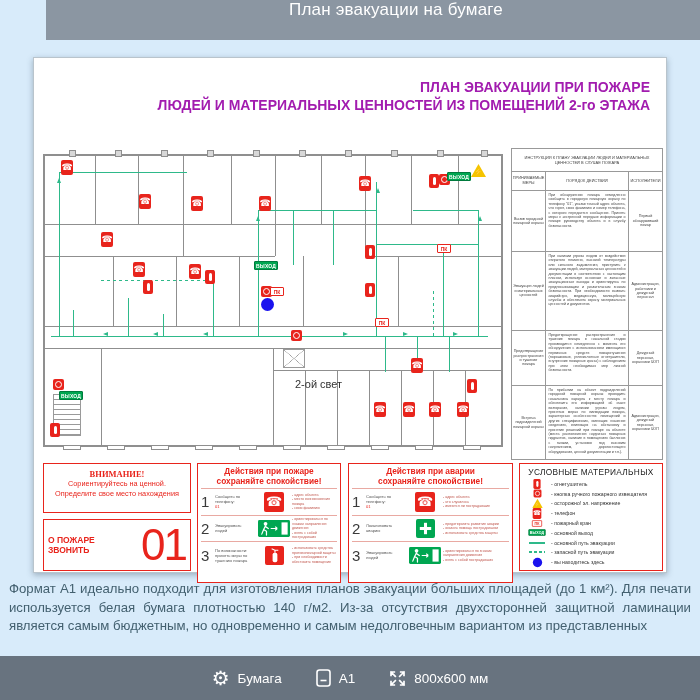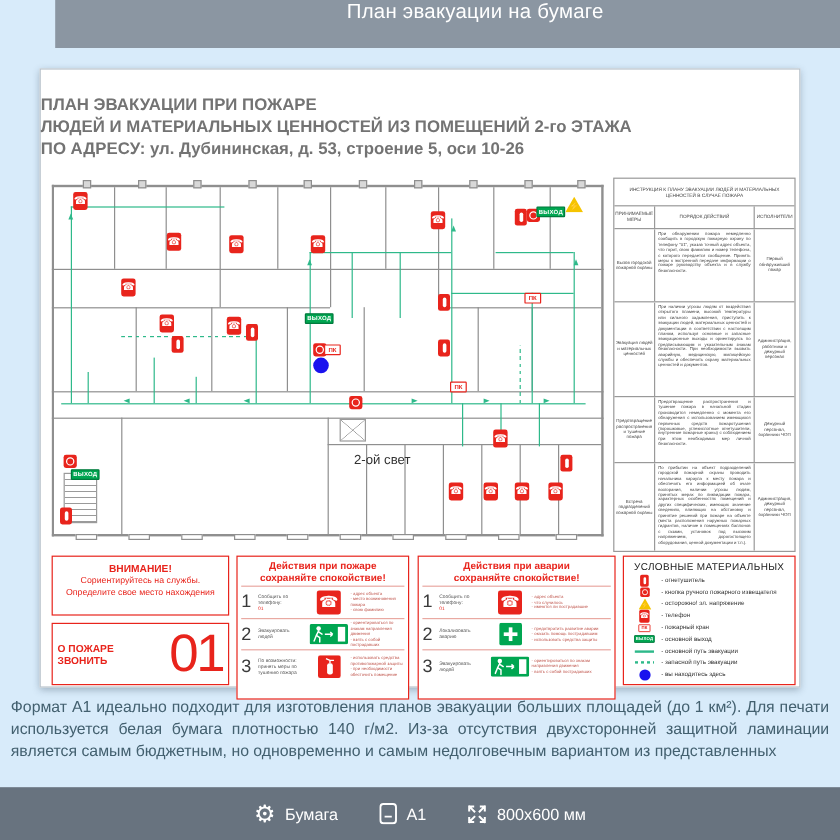--- a/index.html
+++ b/index.html
@@ -2,21 +2,21 @@
 <html><head>
 <meta charset="utf-8">
 <style>
   html,body{margin:0;padding:0;width:700px;height:700px;font-family:"Liberation Sans",sans-serif;}
   .stage{position:relative;width:700px;height:700px;background:#d8ebfa;overflow:hidden;}
   
   .topbar{position:absolute;left:0;top:0;width:700px;height:40px;background:#8b96a2;display:flex;align-items:flex-start;justify-content:center;margin-left:46px;}
   .topbar .t{color:#fff;font-size:17px;letter-spacing:.2px;}
   
   .poster{position:absolute;left:33px;top:57px;width:634px;height:516px;background:#fff;border:1px solid #b9c4cc;box-sizing:border-box;box-shadow:0 2px 6px rgba(40,60,80,.35);}
-  .ptitle{position:absolute;top:20px;left:0;right:0;text-align:left;font-weight:bold;color:#737373;font-size:14px;line-height:18px;}
+  .ptitle{position:absolute;top:20px;left:0;right:16px;text-align:right;font-weight:bold;color:#a21caf;font-size:14px;line-height:18px;}
   
   .plan{position:absolute;left:9px;top:90px;width:462px;height:312px;background:#fff;overflow:hidden;}
   .w{position:absolute;background:#8f8f8f;z-index:1;}
   .colm{position:absolute;background:#d8d8d8;border:1px solid #8f8f8f;box-sizing:border-box;z-index:1;}
   .win{position:absolute;background:#fff;border:1px solid #8f8f8f;box-sizing:border-box;z-index:2;}
   .gp{position:absolute;background:#2eb98a;z-index:2;}
   .gp.d{background:repeating-linear-gradient(90deg,#2eb98a 0 3px,transparent 3px 6px);}
   .gp.d.v{background:repeating-linear-gradient(0deg,#2eb98a 0 3px,transparent 3px 6px);}
   .ar{position:absolute;width:0;height:0;z-index:2;}
   .ar.left{border-top:2.5px solid transparent;border-bottom:2.5px solid transparent;border-right:5px solid #2eb98a;}
@@ -47,21 +47,21 @@
   .cc1{width:34px;border-right:1px solid #999;box-sizing:border-box;}
   .cc2{flex:1;}
   .cc3{width:34px;border-left:1px solid #999;box-sizing:border-box;}
   .itr{display:flex;border-bottom:1px solid #999;overflow:hidden;}
   .itr:last-child{border-bottom:none;flex:1;}
   .itr .c1{width:34px;border-right:1px solid #999;box-sizing:border-box;display:flex;align-items:center;justify-content:center;text-align:center;font-size:3.7px;line-height:4.4px;padding:1px;}
   .itr .c2{flex:1;padding:2px 2.5px;font-size:3.6px;line-height:4.4px;text-align:justify;box-sizing:border-box;}
   .itr .c3{width:34px;border-left:1px solid #999;box-sizing:border-box;display:flex;align-items:center;justify-content:center;text-align:center;font-size:3.7px;line-height:4.4px;padding:1px;}
   
   .attn{position:absolute;left:9px;top:405px;width:148px;height:50px;border:1px solid #e8241c;box-sizing:border-box;color:#e8241c;text-align:center;padding-top:5px;}
-  .attn .t{font-weight:bold;font-size:8.5px;line-height:10px;}
+  .attn .t{font-weight:bold;font-size:8.5px;line-height:10px;font-family:Liberation Serif, serif;}
   .attn .l{font-size:7.3px;line-height:9.5px;}
   .call{position:absolute;left:9px;top:461px;width:148px;height:52px;border:1px solid #e8241c;box-sizing:border-box;display:flex;align-items:center;padding:0 4px;}
   .call .cl{color:#e8241c;font-weight:bold;font-size:8.5px;width:74px;line-height:10.5px;}
   .call .cn{color:#e8241c;font-size:44px;line-height:44px;flex:1;text-align:right;letter-spacing:-2px;}
   .panel{position:absolute;top:405px;height:120px;border:1px solid #e8241c;box-sizing:border-box;background:#fff;}
   .panel.fire{left:163px;width:144px;}
   .panel.acc{left:314px;width:165px;}
   .p-title{color:#e8241c;font-weight:bold;font-size:8.3px;line-height:9.5px;text-align:center;padding-top:3px;}
   .prows{margin:2px 3px 0 3px;border-top:1px solid #e9a9a2;}
   .prow{display:flex;align-items:center;height:26.5px;border-bottom:1px solid #e9a9a2;box-sizing:border-box;}
@@ -96,21 +96,20 @@
 <div class="stage">
 
   <div class="topbar">
     <div class="t">План эвакуации на бумаге</div>
   </div>
 
   <div class="poster">
     <div class="ptitle">
       <div>ПЛАН ЭВАКУАЦИИ ПРИ ПОЖАРЕ</div>
       <div>ЛЮДЕЙ И МАТЕРИАЛЬНЫХ ЦЕННОСТЕЙ ИЗ ПОМЕЩЕНИЙ 2-го ЭТАЖА</div>
-      <div>ПО АДРЕСУ: ул. Дубининская, д. 53, строение 5, оси 10-26</div>
     </div>
 
     <div class="plan">
         <div class="w" style="left: 0px; top: 6px; width: 460px; height: 2px;"></div>
         <div class="w" style="left: 0px; top: 297px; width: 460px; height: 2px;"></div>
         <div class="w" style="left: 0px; top: 6px; width: 2px; height: 293px;"></div>
         <div class="w" style="left: 458px; top: 6px; width: 2px; height: 293px;"></div>
         <div class="w" style="left: 52px; top: 8px; width: 1px; height: 68px;"></div>
         <div class="w" style="left: 95px; top: 8px; width: 1px; height: 68px;"></div>
         <div class="w" style="left: 140px; top: 8px; width: 1px; height: 100px;"></div>
@@ -279,21 +278,21 @@
           <div class="itr" style="flex: 1 1 0%;">
             <div class="c1">Встреча подразделений пожарной охраны</div>
             <div class="c2">По прибытии на объект подразделений городской пожарной охраны проводить начальника караула к месту пожара и обеспечить его информацией об очаге возгорания, наличии угрозы людям, принятых мерах по ликвидации пожара, характерных особенностях помещений и других специфических, имеющих значение сведениях, влияющих на обстановку и принятие решений при пожаре на объекте (места расположения наружных пожарных гидрантов, наличие в помещениях баллонов с газами, установок под высоким напряжением, дорогостоящего оборудования, ценной документации и т.п.).</div>
             <div class="c3">Администрация, дежурный персонал, охранники ЧОП</div>
           </div>
         </div>
     </div>
 
     <div class="attn">
       <div class="t">ВНИМАНИЕ!</div>
-      <div class="l">Сориентируйтесь на службы.</div>
+      <div class="l">Сориентируйтесь на ценной.</div>
       <div class="l">Определите свое место нахождения</div>
     </div>
     <div class="call">
       <div class="cl">О ПОЖАРЕ ЗВОНИТЬ</div>
       <div class="cn">01</div>
     </div>
 
     <div class="panel fire">
       <div class="p-title">
         <div>Действия при пожаре</div>

